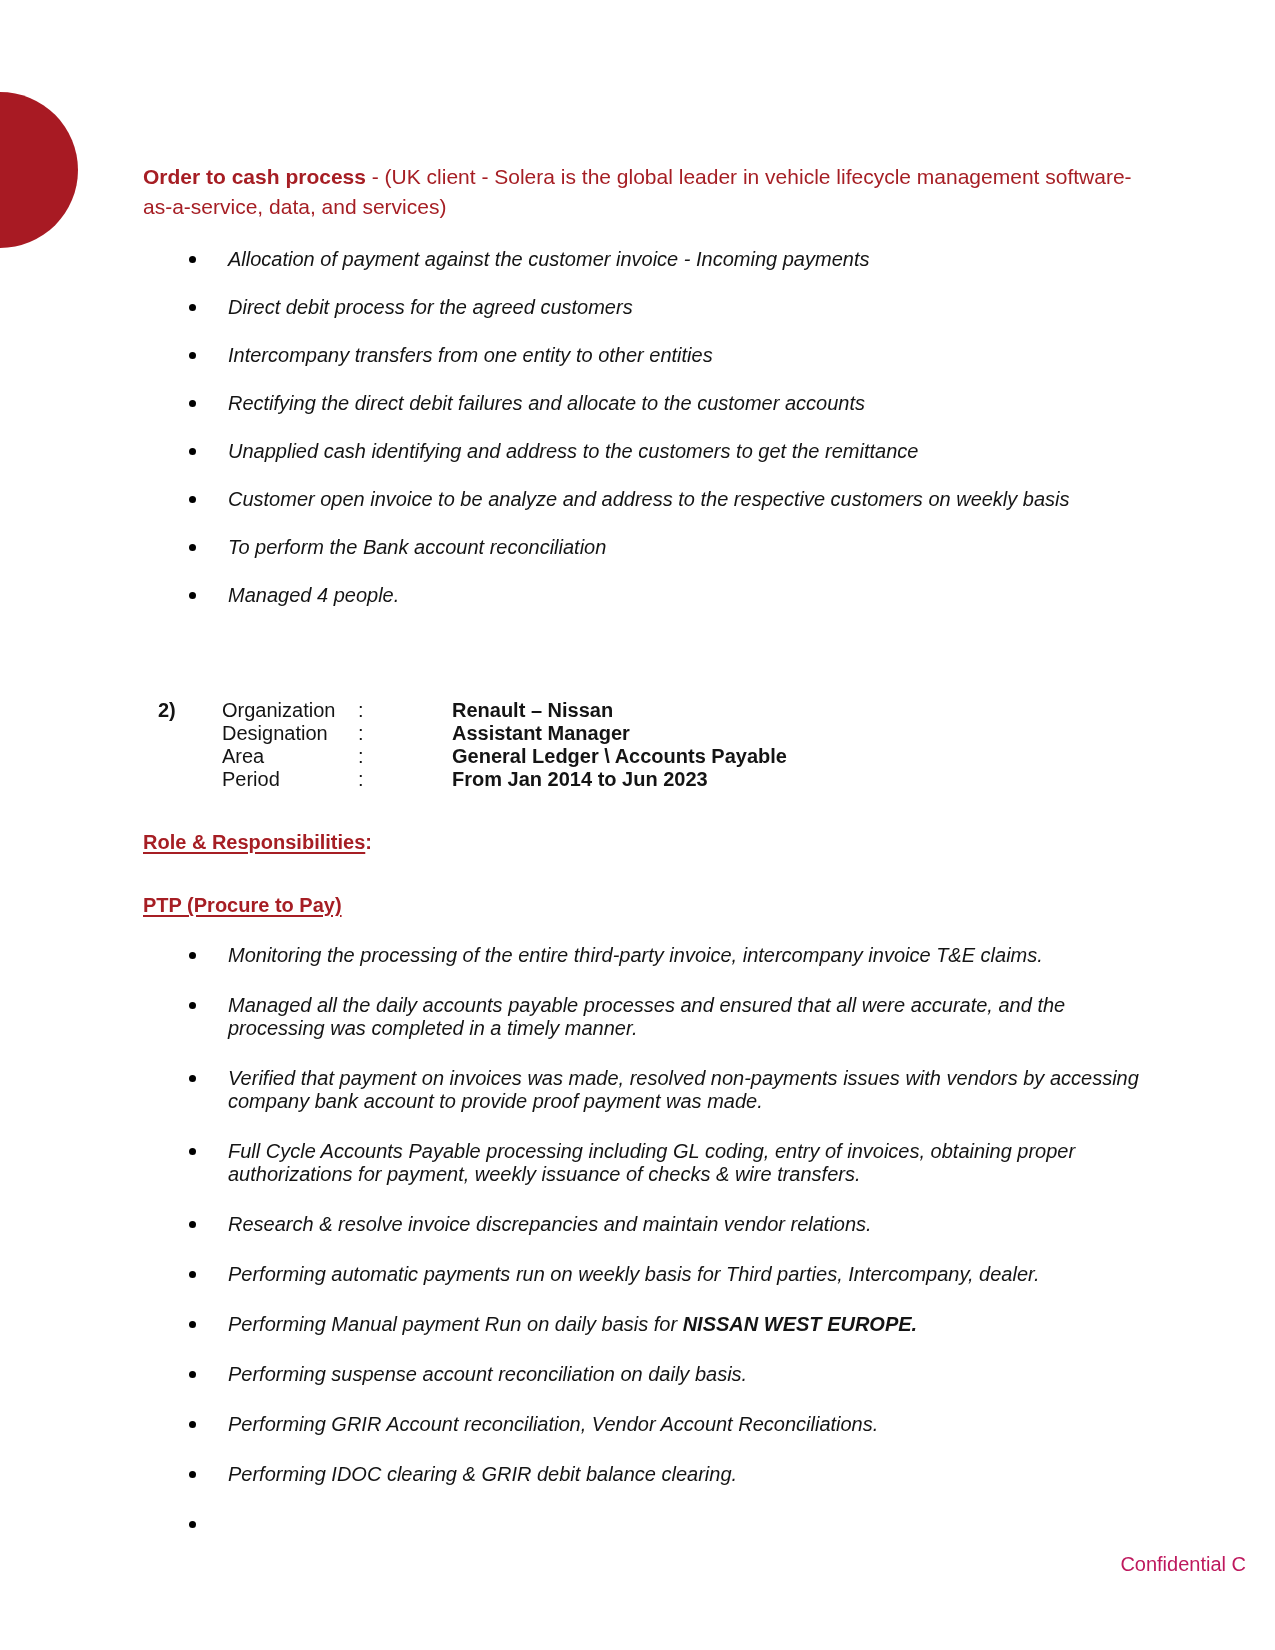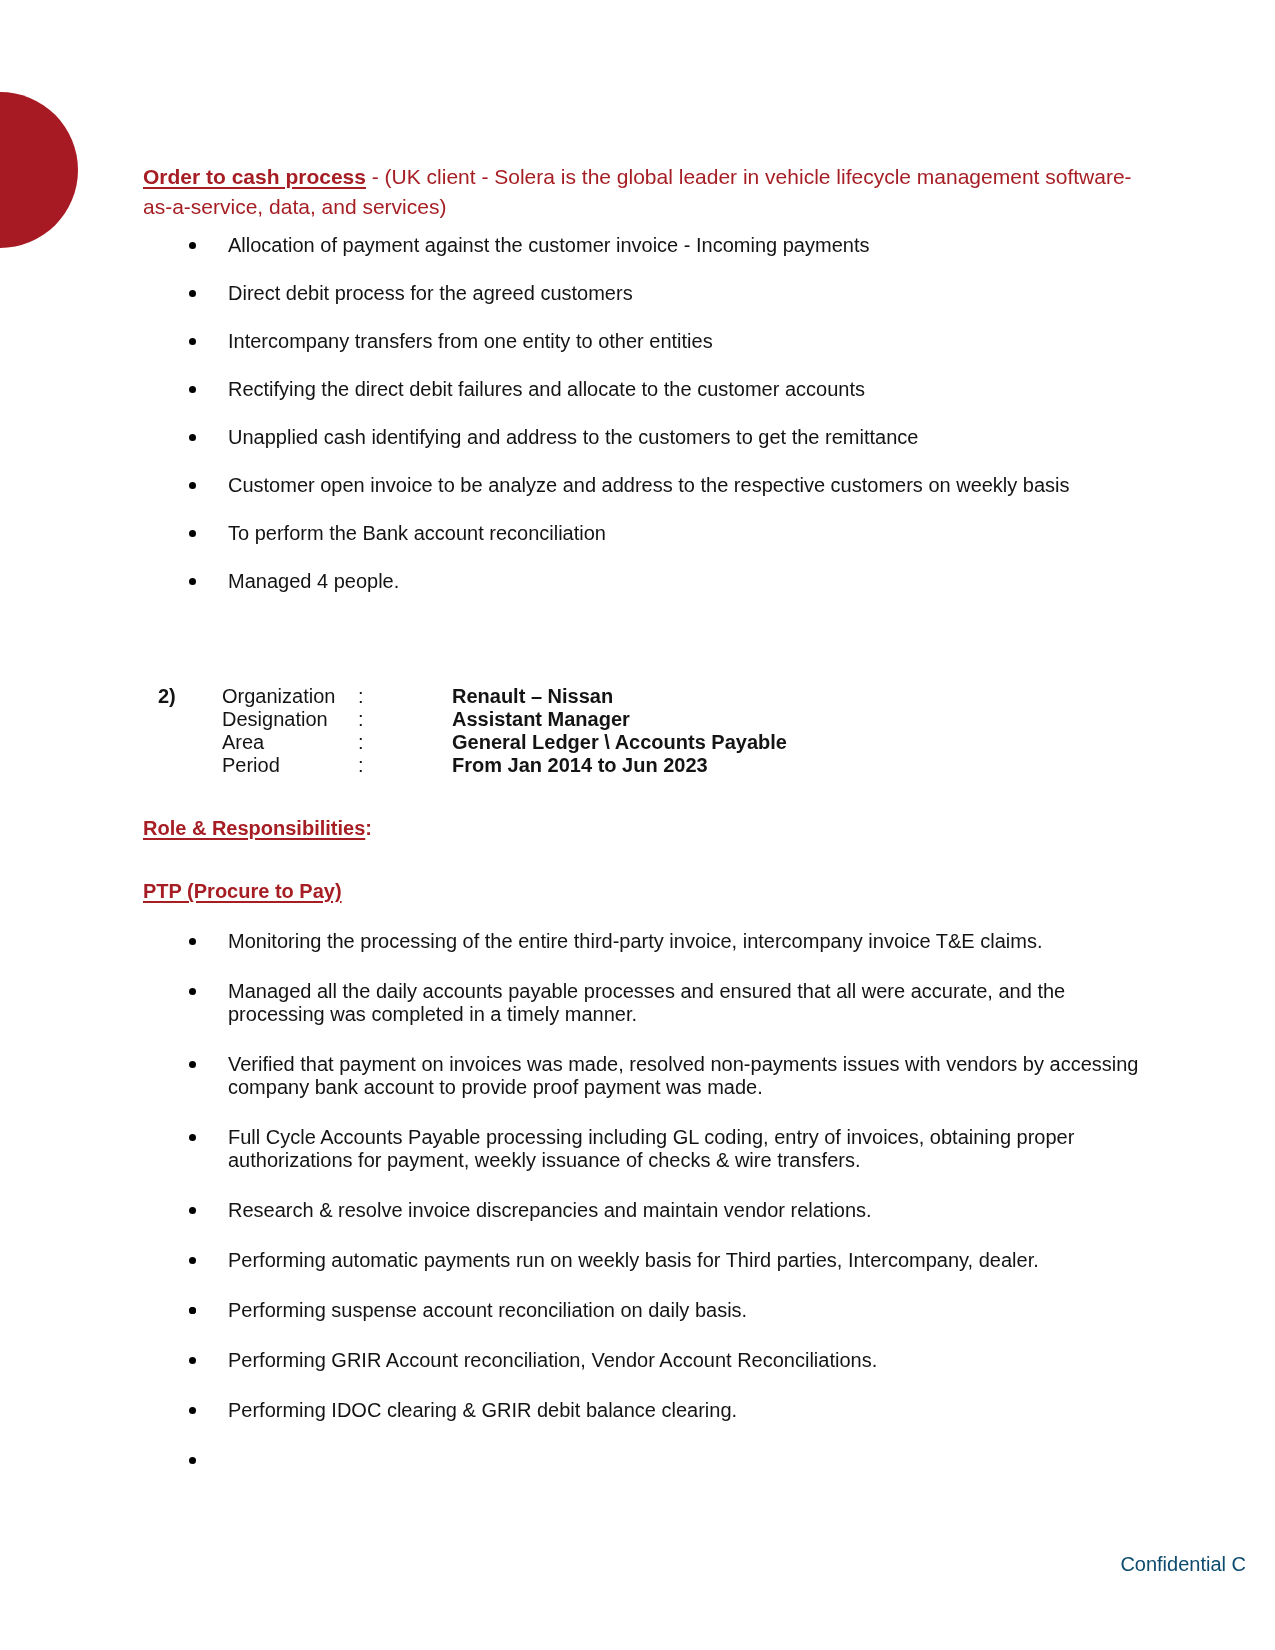--- a/index.html
+++ b/index.html
@@ -32,29 +32,29 @@
   
   .otc-heading{
     margin:162px 0 0 0;
     font-size:21px;
     line-height:30px;
     font-weight:normal;
     color:var(--heading-red);
   }
   .otc-heading .title{
     font-weight:bold;
-    text-decoration:underline;
     text-decoration-thickness:2px;
     text-underline-offset:3px;
   }
   
   ul.blist{
     list-style:none;
-    margin:12px 0 0 0;
+    margin:26px 0 0 0;
     padding:0;
+    font-style:italic;
   }
   ul.blist li{
     position:relative;
     padding-left:85px;
     font-size:20px;
     line-height:23px;
     margin-bottom:25px;
     max-width:912px;
   }
   ul.blist li .dot{
@@ -95,21 +95,21 @@
     text-decoration-thickness:2px;
     text-underline-offset:3px;
   }
   .role-heading{margin-top:40px;}
   .ptp-heading{margin-top:40px;}
   .footer-label{
     position:absolute;
     top:1553px;right:29px;
     font-size:20px;
     line-height:23px;
-    color:#0c4a6e;
+    color:#be185d;
   }
 </style>
 </head>
 <body>
 
 <div class="page">
 
   <div class="red-circle"></div>
 
   <div class="content">
@@ -212,20 +212,21 @@
           <span><span>Research &amp; resolve invoice discrepancies and maintain vendor relations.</span><b></b></span>
         </li>
 
         <li>
           <span class="dot"></span>
           <span><span>Performing automatic payments run on weekly basis for Third parties, Intercompany, dealer.</span><b></b></span>
         </li>
 
         <li>
           <span class="dot"></span>
+          <span><span>Performing Manual payment Run on daily basis for </span><b>NISSAN WEST EUROPE.</b></span>
         </li>
 
         <li>
           <span class="dot"></span>
           <span><span>Performing suspense account reconciliation on daily basis.</span><b></b></span>
         </li>
 
         <li>
           <span class="dot"></span>
           <span><span>Performing GRIR Account reconciliation, Vendor Account Reconciliations.</span><b></b></span>

